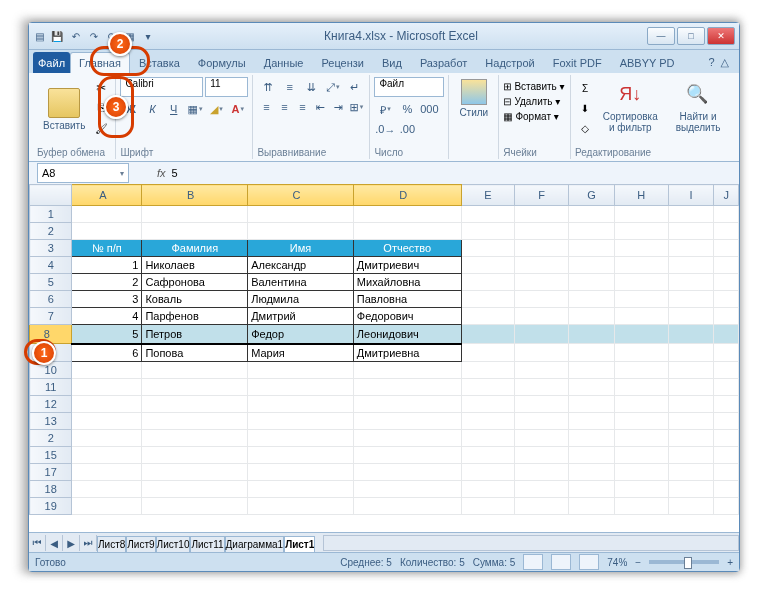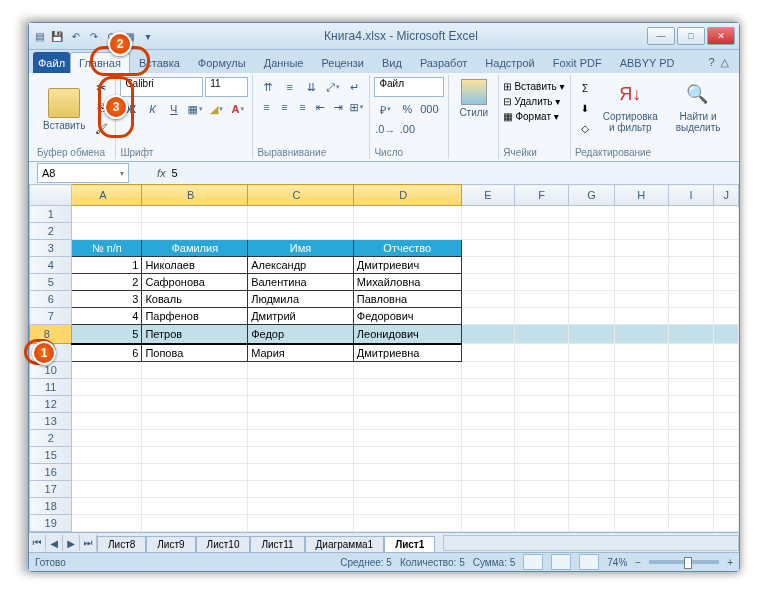--- a/index.html
+++ b/index.html
@@ -45,21 +45,21 @@
 td.cell{border:1px solid #d4d8dc;height:16px;padding:0 3px;font-size:11px;white-space:nowrap;overflow:hidden}
 td.empty{border:1px solid #e6e8ea}
 .thdr{background:#29a7d9;color:#fff;text-align:center;border:1px solid #333!important;font-weight:normal}
 .tcell{border:1px solid #333!important;background:#fff}
 .tcell.num{text-align:right}
 .selrow td.cell{background:#c1e0ea}
 .selrow td.tcell{background:#c1e0ea}
 .cutline{border-top:2px solid #000!important}
 .sheettabs{position:absolute;left:0;right:0;bottom:18px;height:20px;background:#e2eaf3;border-top:1px solid #9bb8d4;display:flex;align-items:center;font-size:10px}
 .navbtn{width:16px;height:16px;display:flex;align-items:center;justify-content:center;color:#3b5d82;border-right:1px solid #b5c4d6}
-.stab{padding:2px 10px;background:#e2eaf3;border:1px solid #9bb8d4;border-bottom:none;margin-top:2px;position:relative}
+.stab{padding:2px 0;background:#e2eaf3;border:1px solid #9bb8d4;border-bottom:none;margin-top:2px;position:relative}
 .stab.active{background:#fff;font-weight:bold}
 .scroll-h{flex:1;height:14px;margin-left:8px;background:#e2eaf3;border:1px solid #b5c4d6;position:relative}
 .status{position:absolute;left:0;right:0;bottom:0;height:18px;background:#cde0f0;border-top:1px solid #9bb8d4;display:flex;align-items:center;font-size:10px;color:#3b5d82;padding:0 6px;gap:8px}
 .status .right{margin-left:auto;display:flex;gap:8px;align-items:center}
 .viewbtn{width:18px;height:14px;border:1px solid #9bb8d4;background:#eef4fb}
 .zslider{width:70px;height:4px;background:#9bb8d4;position:relative}
 .zslider::after{content:"";position:absolute;left:50%;top:-3px;width:6px;height:10px;background:#fff;border:1px solid #6a7f96}
 .callout{position:absolute;width:20px;height:20px;border-radius:50%;background:radial-gradient(#ff6a1a,#d63c00);border:2px solid #fff;color:#fff;font-weight:bold;font-size:12px;display:flex;align-items:center;justify-content:center;box-shadow:0 1px 3px rgba(0,0,0,.5)}
 .ring{position:absolute;border:3px solid #d63c00;border-radius:14px;pointer-events:none}
 .scissors{font-size:12px}
@@ -431,33 +431,20 @@
             <td class="cell empty"></td>
             <td class="cell empty"></td>
             <td class="cell empty"></td>
             <td class="cell empty"></td>
             <td class="cell empty"></td>
             <td class="cell empty"></td>
             <td class="cell empty"></td>
             <td class="cell empty"></td>
           </tr>
           <tr>
-            <td class="rowhdr">16</td>
-            <td class="cell empty"></td>
-            <td class="cell empty"></td>
-            <td class="cell empty"></td>
-            <td class="cell empty"></td>
-            <td class="cell empty"></td>
-            <td class="cell empty"></td>
-            <td class="cell empty"></td>
-            <td class="cell empty"></td>
-            <td class="cell empty"></td>
-            <td class="cell empty"></td>
-          </tr>
-          <tr>
             <td class="rowhdr">17</td>
             <td class="cell empty"></td>
             <td class="cell empty"></td>
             <td class="cell empty"></td>
             <td class="cell empty"></td>
             <td class="cell empty"></td>
             <td class="cell empty"></td>
             <td class="cell empty"></td>
             <td class="cell empty"></td>
             <td class="cell empty"></td>

